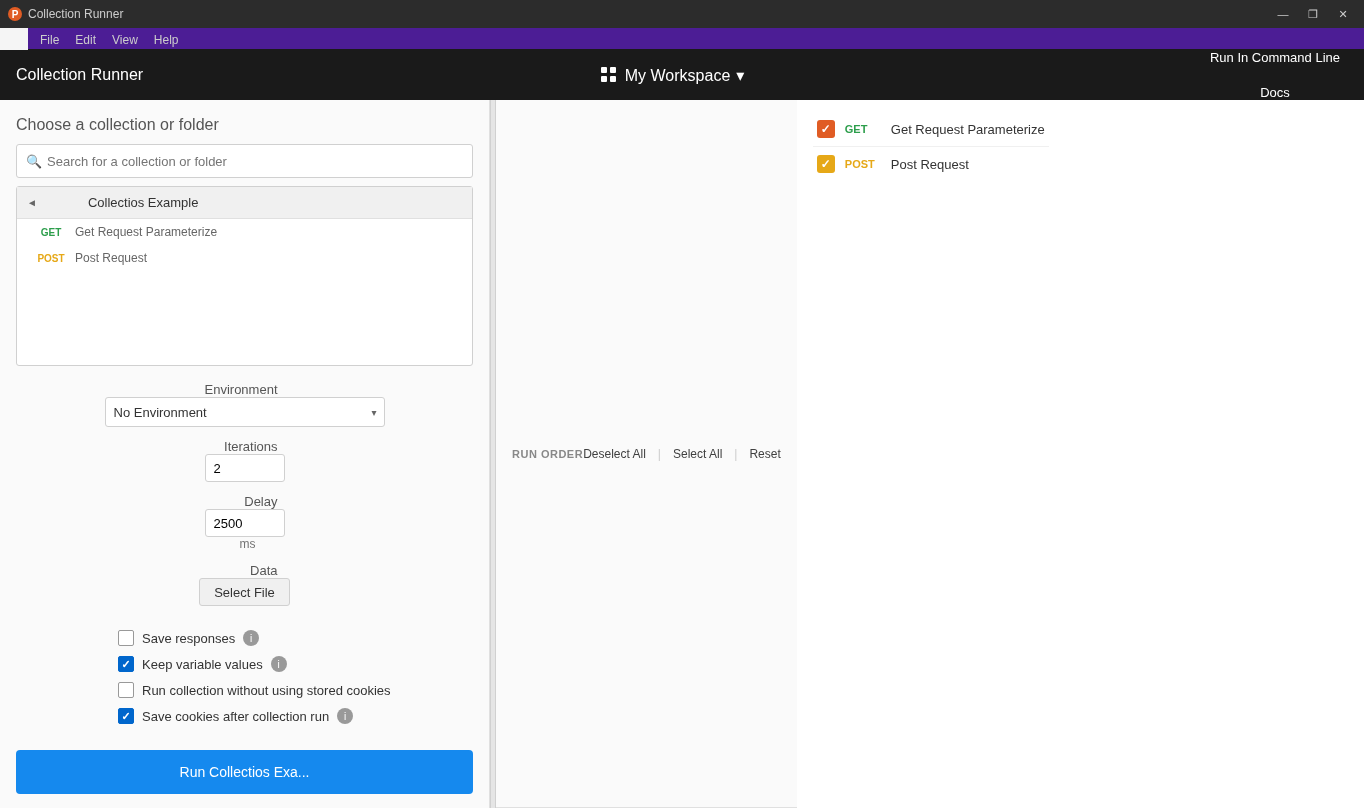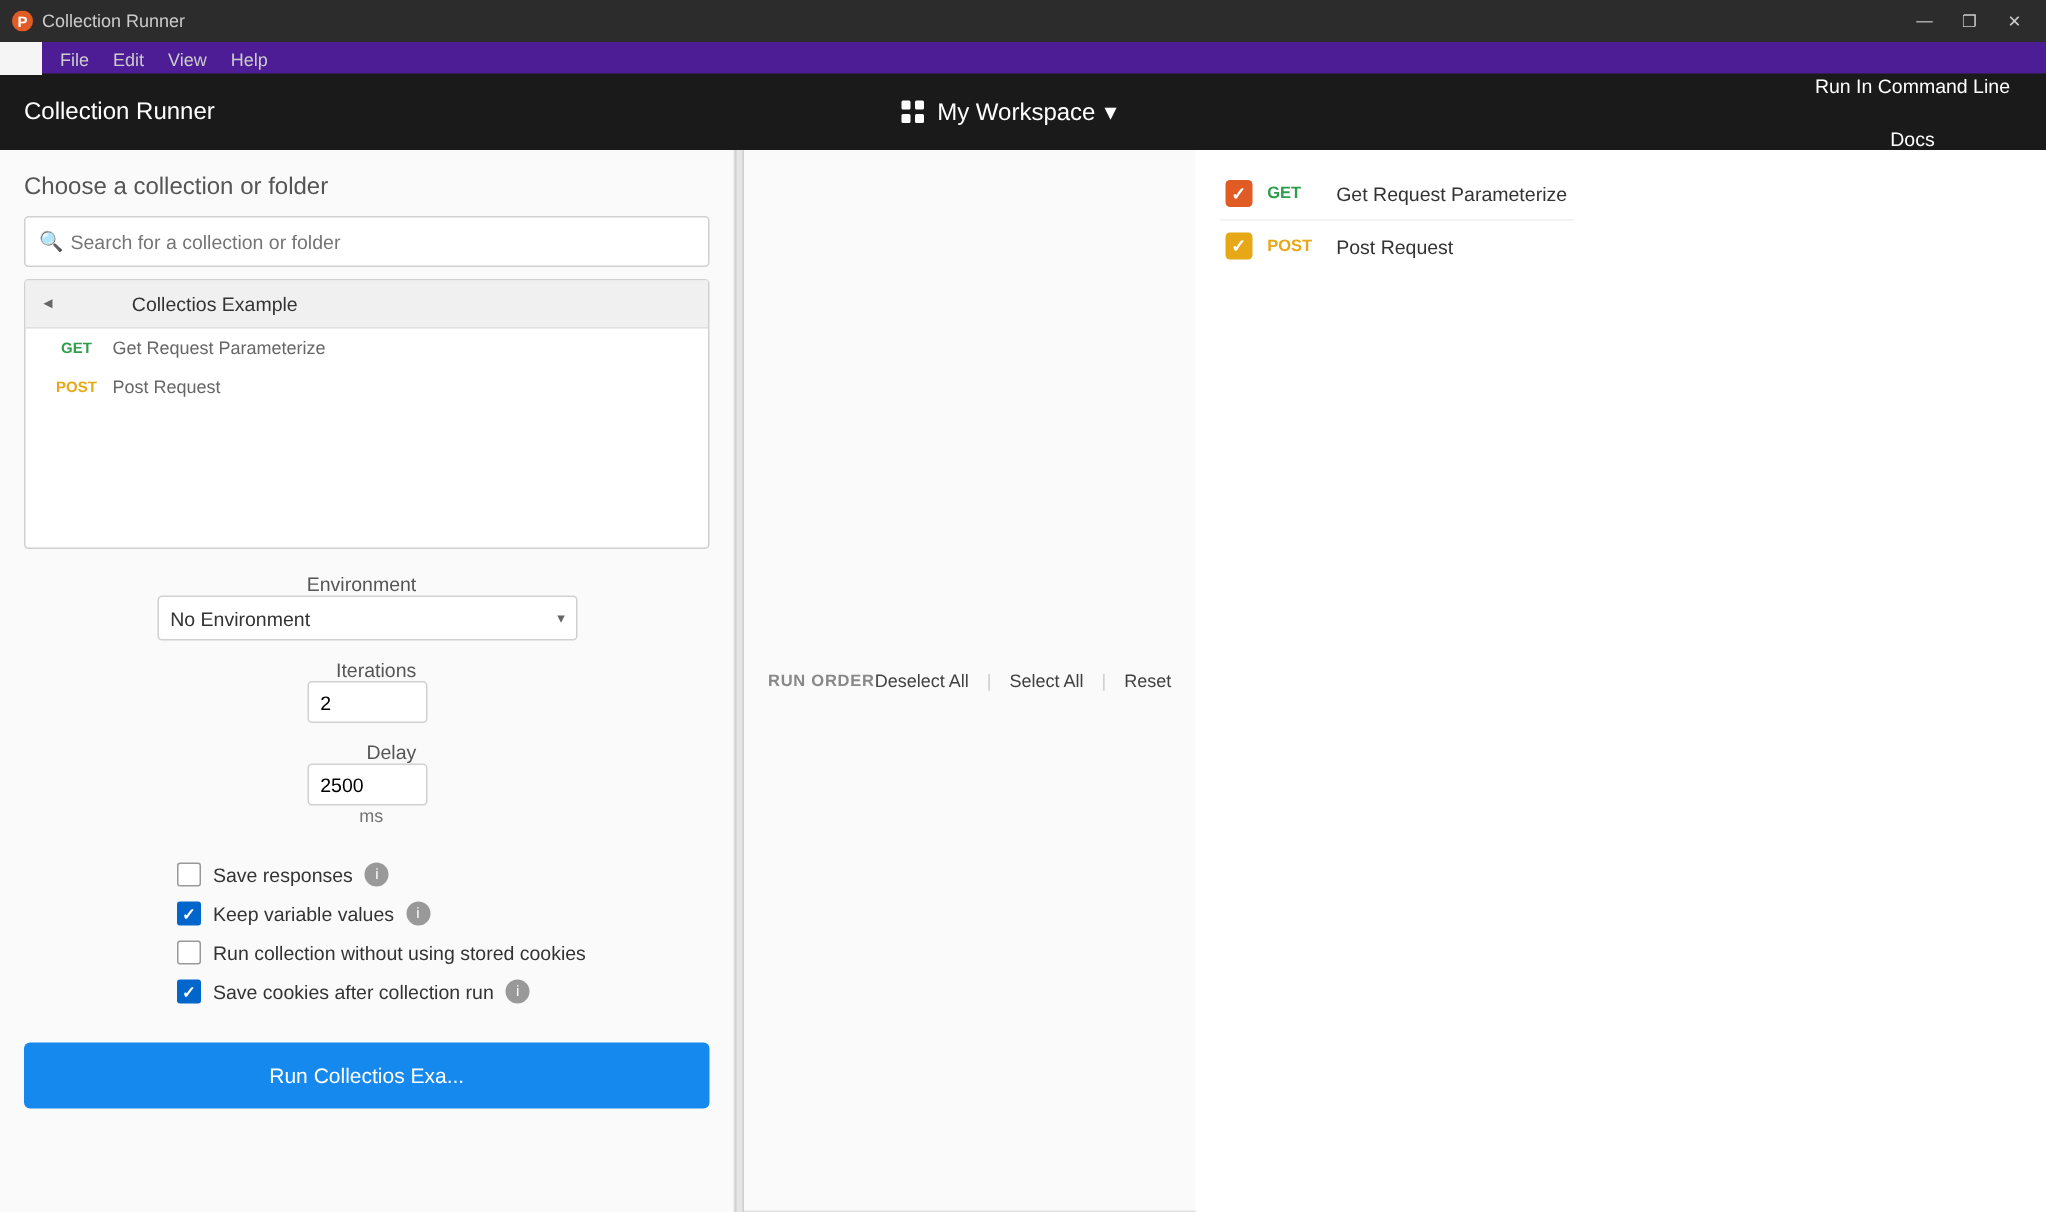--- a/index.html
+++ b/index.html
@@ -460,20 +460,24 @@
         <span class="form-label">Iterations</span>
         <input class="form-input" type="text" value="2" style="">
       </div>
 
       <div class="form-row">
         <span class="form-label">Delay</span>
         <input class="form-input" type="text" value="2500" style="">
         <span class="ms-label">ms</span>
       </div>
 
+      <div class="form-row">
+        <span class="form-label">Data</span>
+        <button class="select-file-btn">Select File</button>
+      </div>
     </div>
 
     <div class="checkbox-section">
       <div class="checkbox-row">
         <div class="checkbox"></div>
         <span class="checkbox-label">Save responses</span>
         <div class="info-icon">i</div>
       </div>
       <div class="checkbox-row">
         <div class="checkbox checked"></div>

